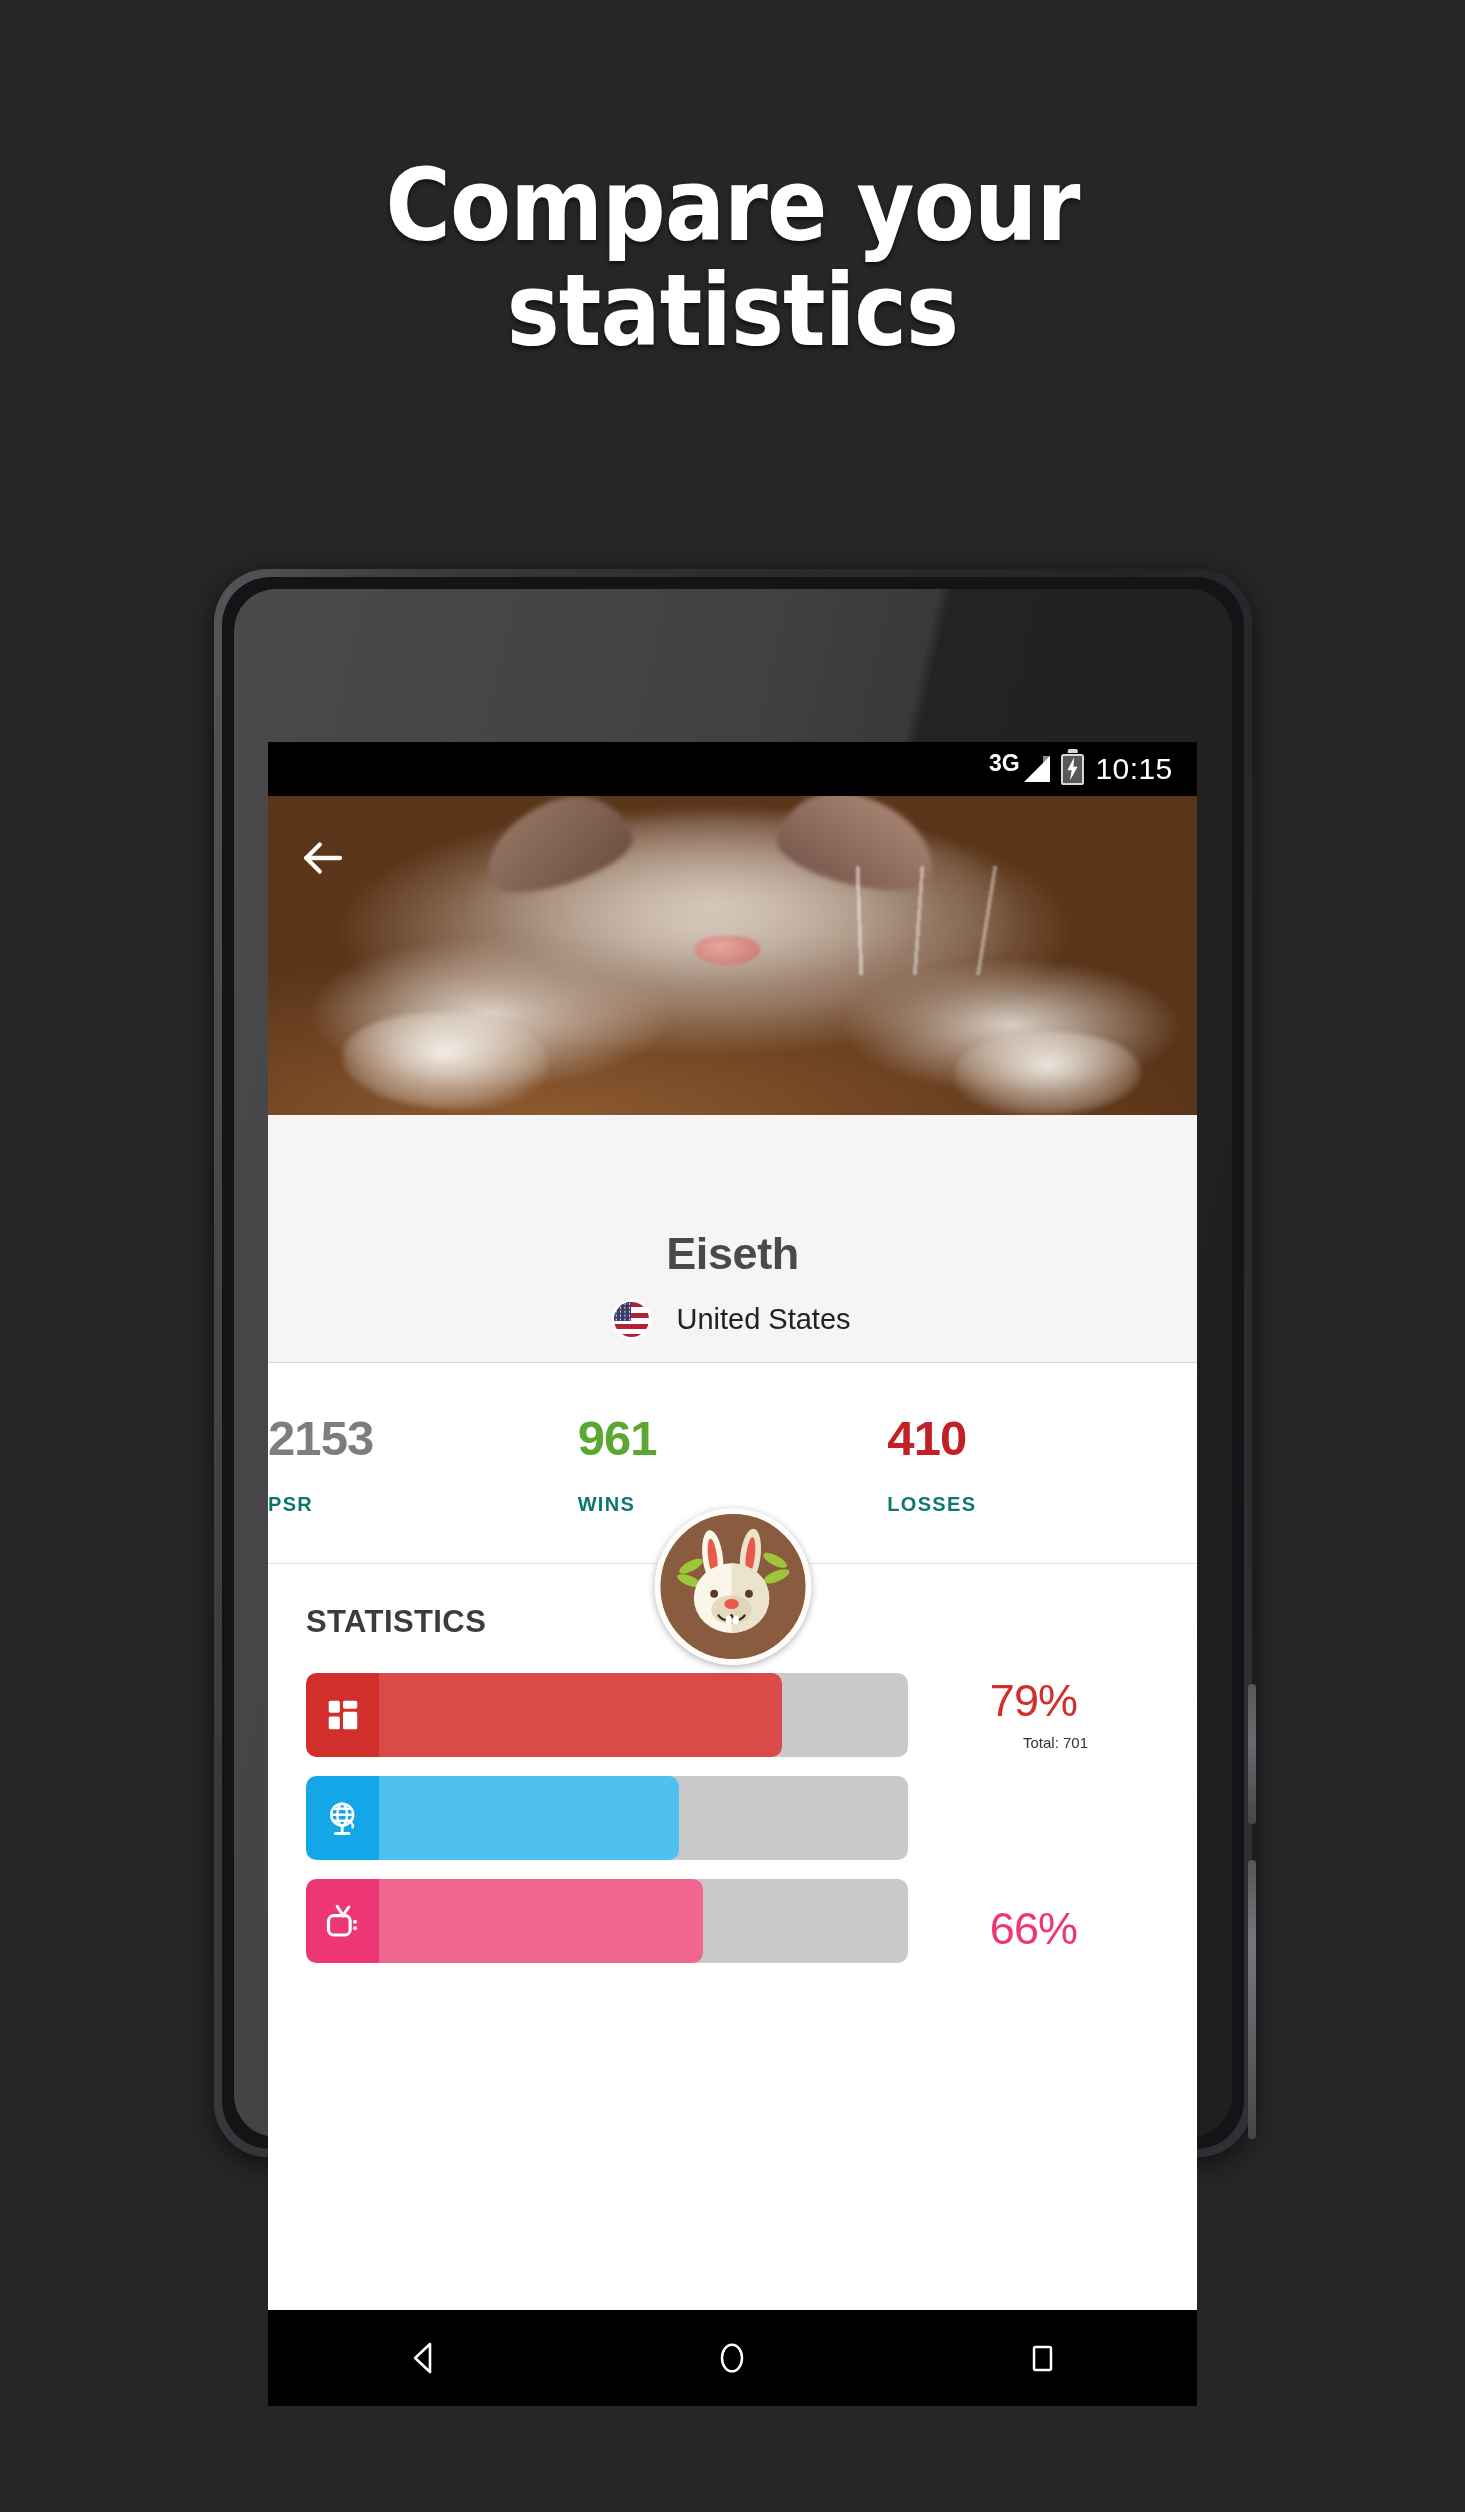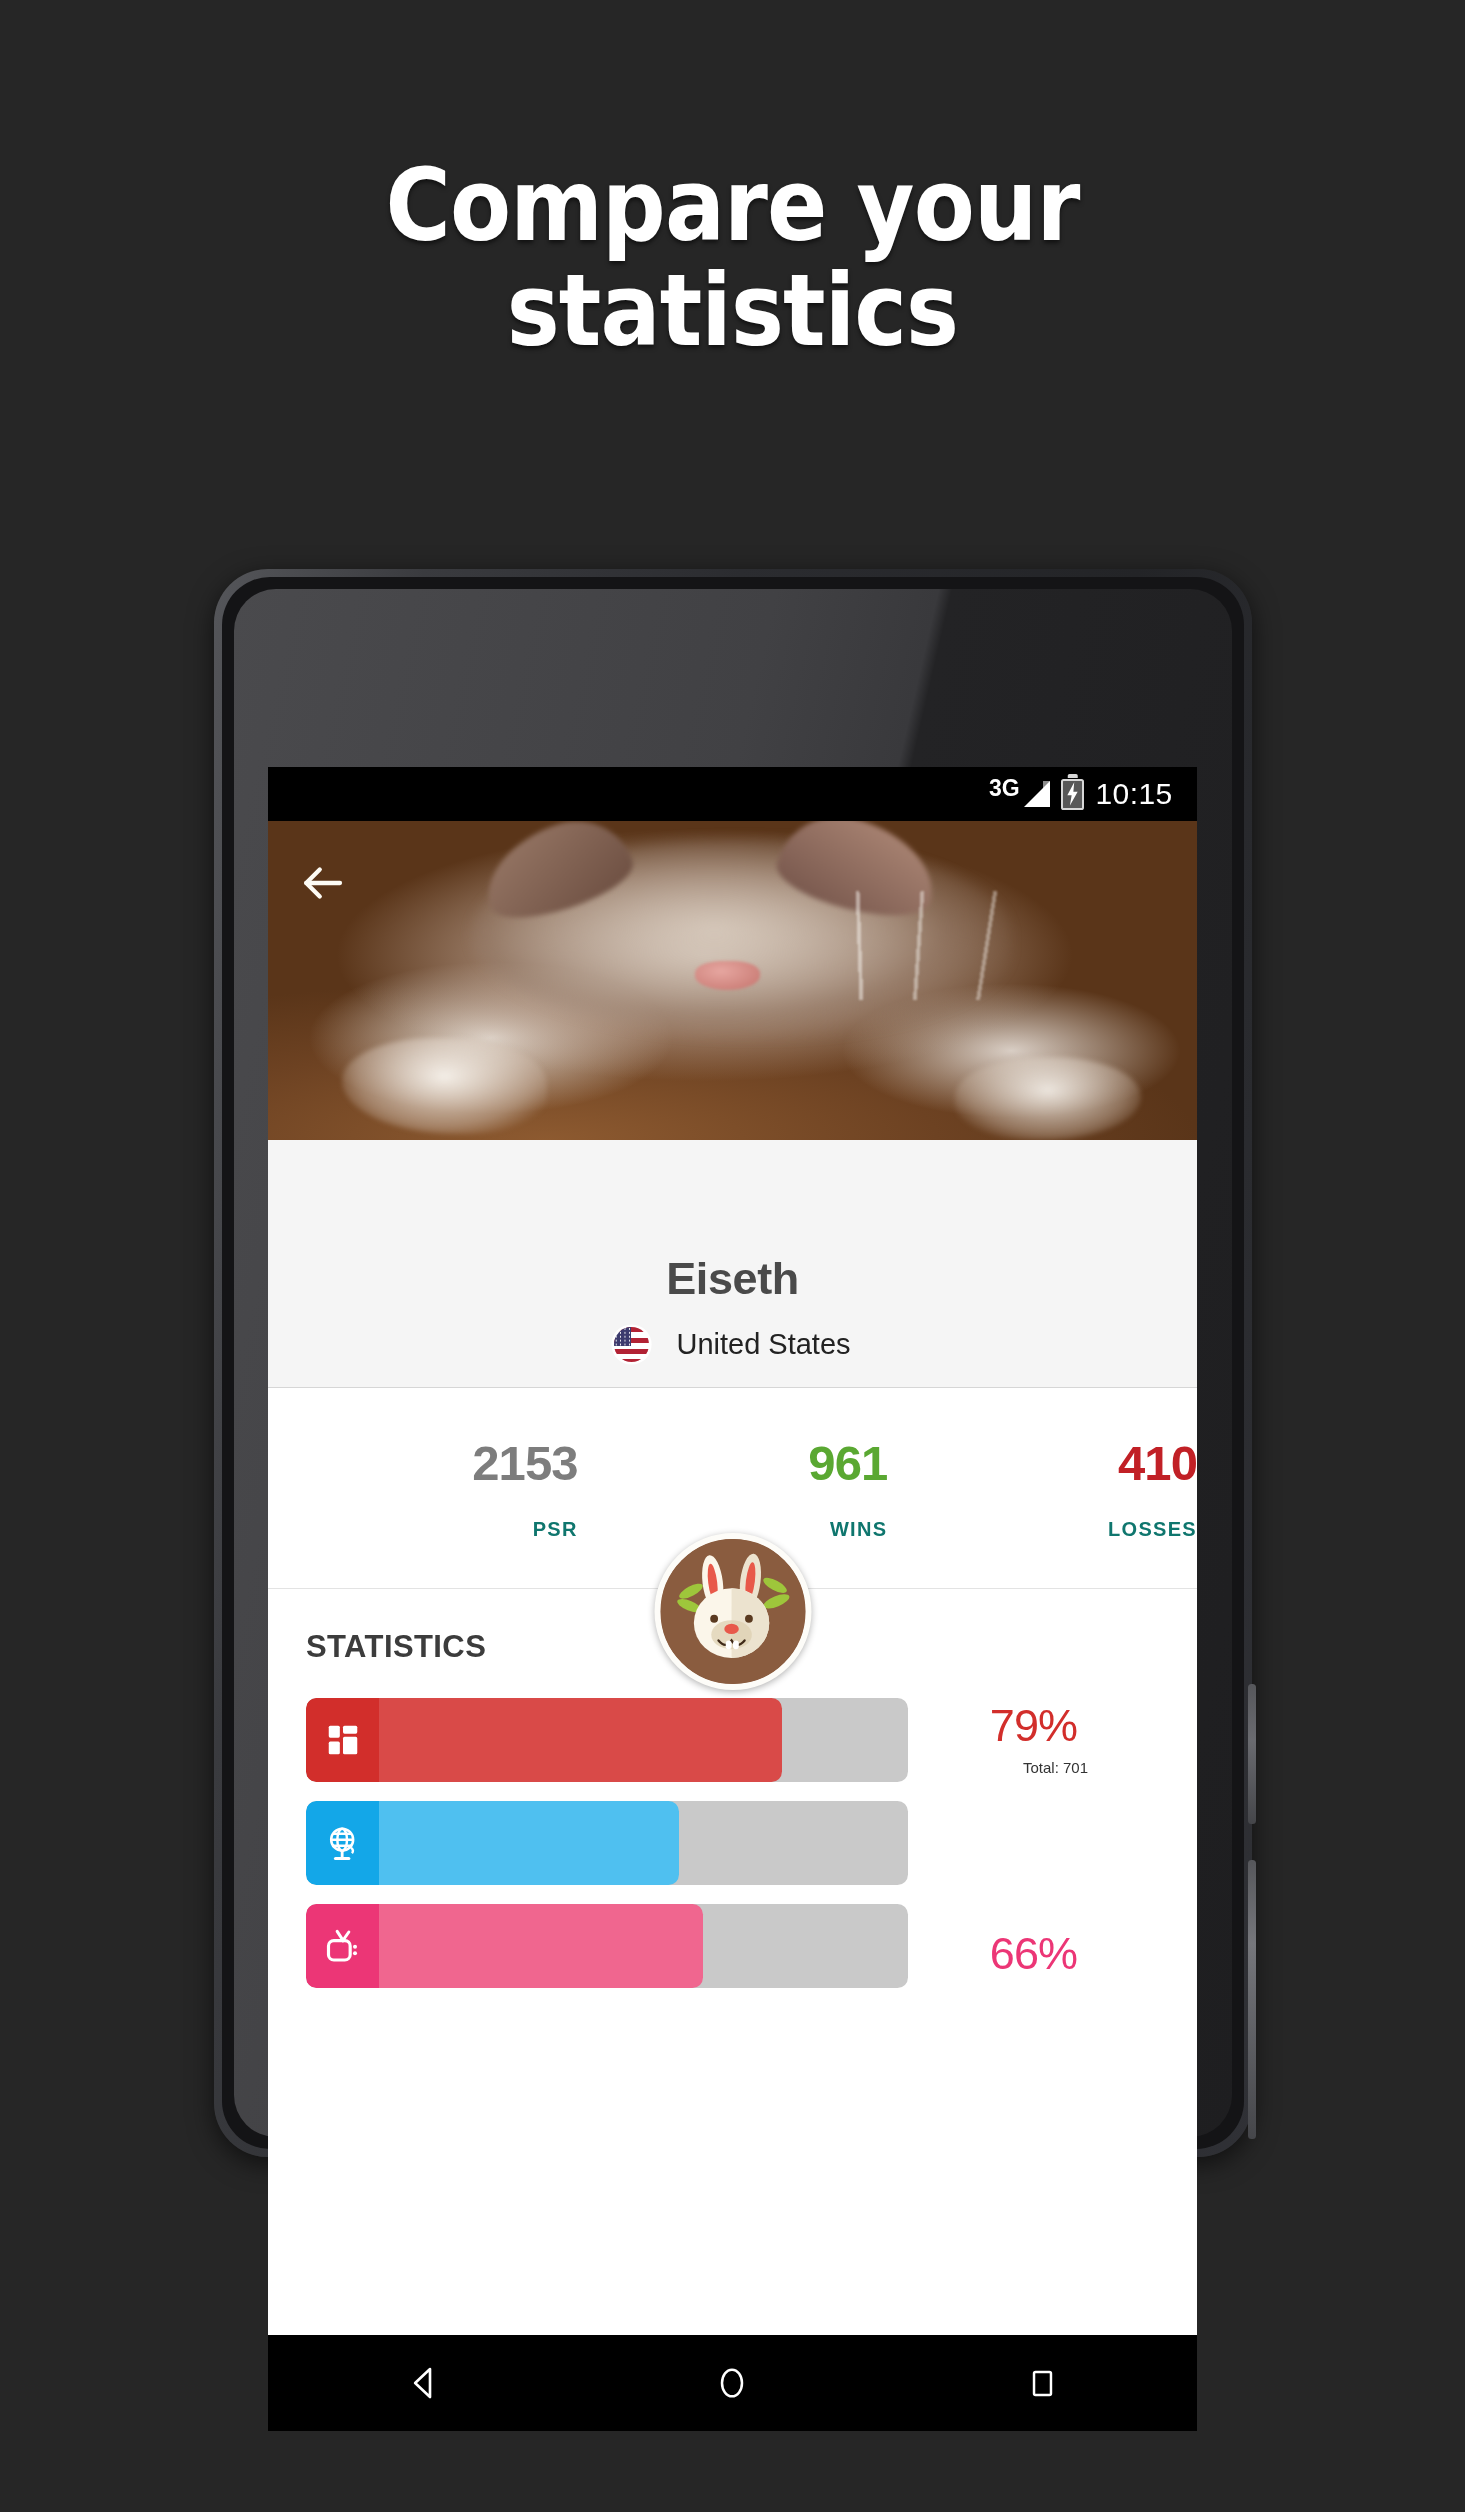--- a/index.html
+++ b/index.html
@@ -73,21 +73,21 @@
   }
   .btn-volume{
     position:absolute; right:-3.5px; top:1291px;
     width:7.9px; height:279px; border-radius:3.5px;
     background:linear-gradient(180deg,#56575b,#76777c 30%,#45464a);
   }
 
   
   .screen{
     position:absolute;
-    left:268px; top:767px;
+    left:268px; top:742px;
     width:929px; height:1664px;
     background:#ffffff;
     overflow:hidden;
   }
 
   
   .statusbar{
     height:54px; background:#000;
     display:flex; align-items:center; justify-content:flex-end;
     padding-right:24.4px; gap:11.3px;
@@ -212,21 +212,21 @@
     background-image:radial-gradient(circle,#fff 0.6px, transparent 0.8px);
     background-size:4.4px 3.9px;
   }
   .country-name{ font-size:29px; color:#222; }
 
   
   .numbers{
     display:flex; height:201px; align-items:center;
     border-bottom:1.7px solid #e3e3e3; background:#fff;
   }
-  .numcell{ flex:1; text-align:right; }
+  .numcell{ flex:1; text-align:left; }
   .numval{ font-size:49px; font-weight:700; letter-spacing:-0.9px; }
   .numlabel{ font-size:20px; font-weight:700; color:#0f766e; letter-spacing:1.3px; margin-top:27px; }
 
   
   .stats{ padding:40px 38px 0 38px; background:#fff; }
   .stats-title{
     font-size:31px; font-weight:700; color:#3c3c3c; letter-spacing:0.4px;
     margin-bottom:33px;
   }
   .bar-row{ display:flex; align-items:flex-start; margin-bottom:19px; }

